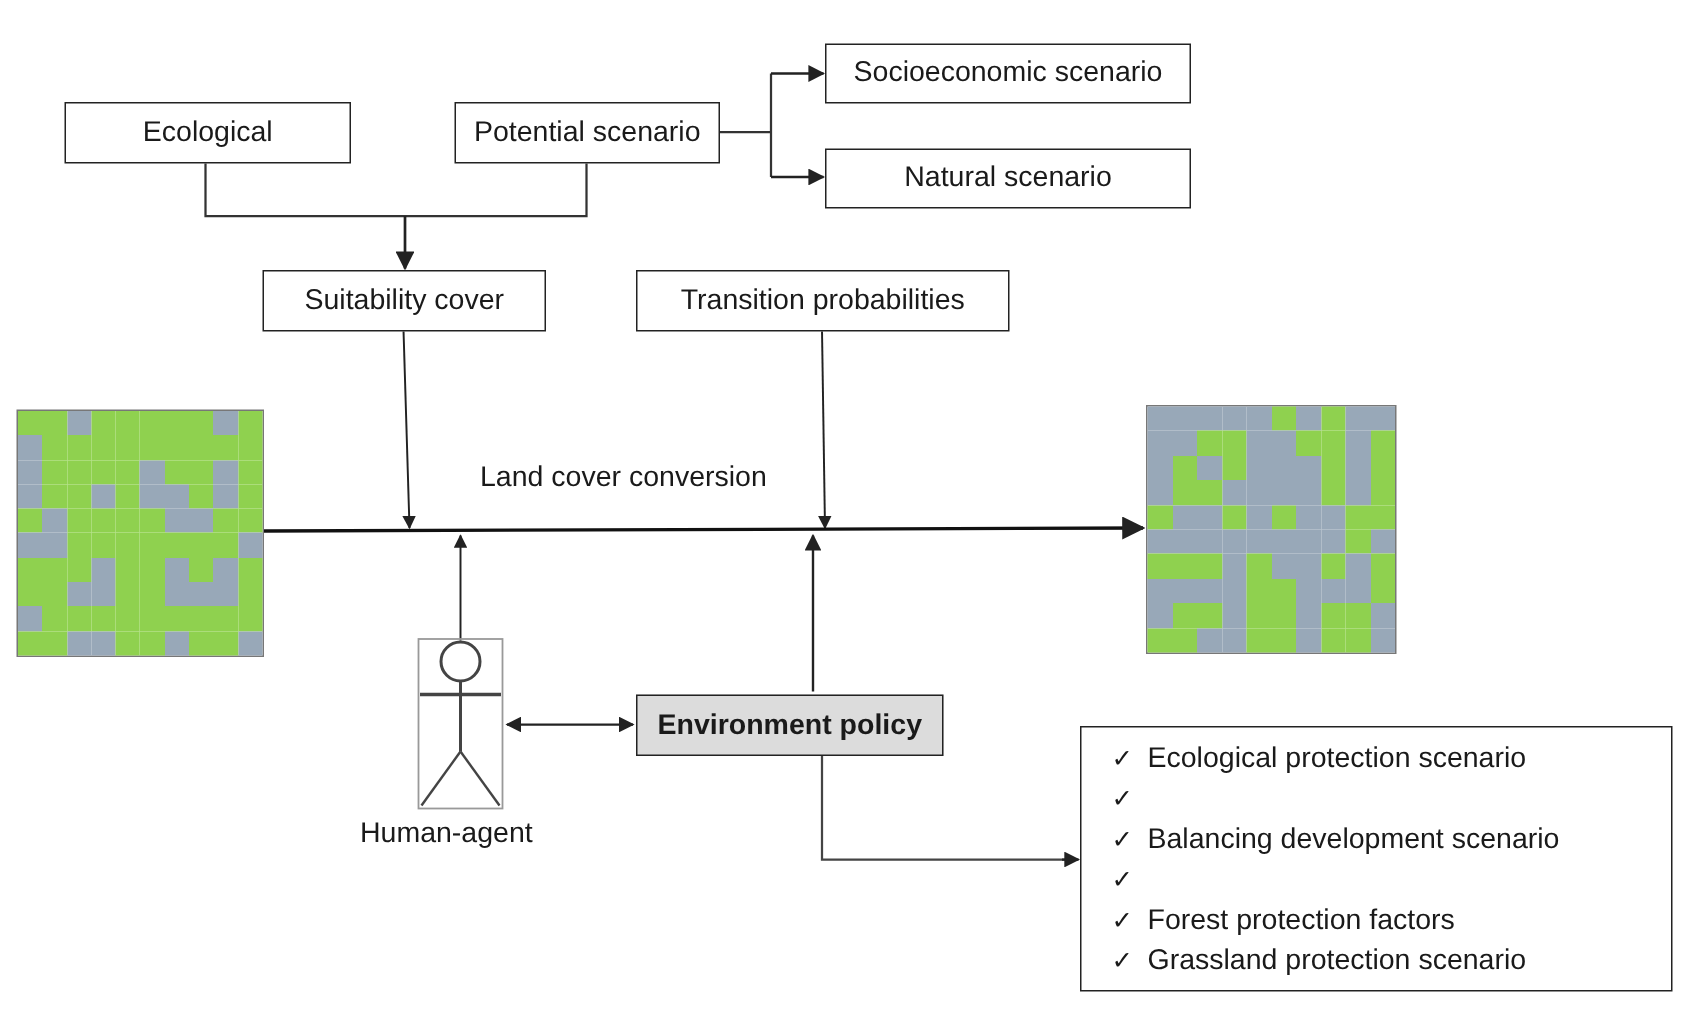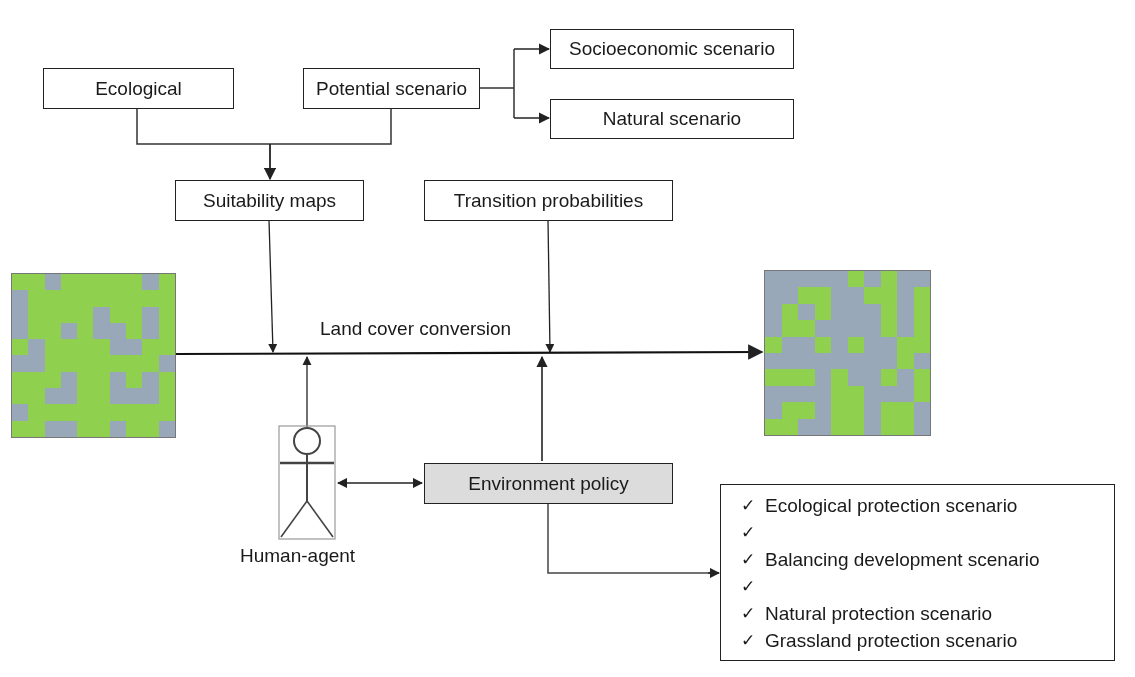--- a/index.html
+++ b/index.html
@@ -62,30 +62,30 @@
 <div class="box" style="left:303px;top:68px;width:177px;height:41px;">
   <span>Potential scenario</span>
 </div>
 <div class="box" style="left:550px;top:29px;width:244px;height:40px;">
   <span>Socioeconomic scenario</span>
 </div>
 <div class="box" style="left:550px;top:99px;width:244px;height:40px;">
   <span>Natural scenario</span>
 </div>
 <div class="box" style="left:175px;top:180px;width:189px;height:41px;">
-  <span>Suitability maps</span>
+  <span>Suitability cover</span>
 </div>
 <div class="box" style="left:424px;top:180px;width:249px;height:41px;">
   <span>Transition probabilities</span>
 </div>
-<div class="box grey" style="left:424px;top:463px;width:249px;height:41px;">
+<div class="box grey" style="left:424px;top:463px;width:205px;height:41px;font-weight:bold;">
   <span>Environment policy</span>
 </div>
 
-<div class="label" style="left:320px;top:318px;text-align:center;">Land cover conversion</div>
+<div class="label" style="left:320px;top:308px;text-align:center;">Land cover conversion</div>
 <div class="label" style="left:240px;top:545px;">Human-agent</div>
 
 <div class="grid" id="grid-before" style="left:11px;top:273px;width:165px;height:165px;">
     <div class="cell" style="background: rgb(143, 209, 79);"></div>
     <div class="cell" style="background: rgb(143, 209, 79);"></div>
     <div class="cell" style="background: rgb(152, 168, 184);"></div>
     <div class="cell" style="background: rgb(143, 209, 79);"></div>
     <div class="cell" style="background: rgb(143, 209, 79);"></div>
     <div class="cell" style="background: rgb(143, 209, 79);"></div>
     <div class="cell" style="background: rgb(143, 209, 79);"></div>
@@ -296,19 +296,19 @@
     </div>
   <div class="list-item">
       <span class="check">✓</span>
       <span>Balancing development scenario</span>
     </div>
   <div class="list-item">
       <span class="check">✓</span>
     </div>
   <div class="list-item">
       <span class="check">✓</span>
-      <span>Natural protection scenario</span>
+      <span>Forest protection factors</span>
     </div>
   <div class="list-item">
       <span class="check">✓</span>
       <span>Grassland protection scenario</span>
     </div>
 </div>
 
 </body></html>

